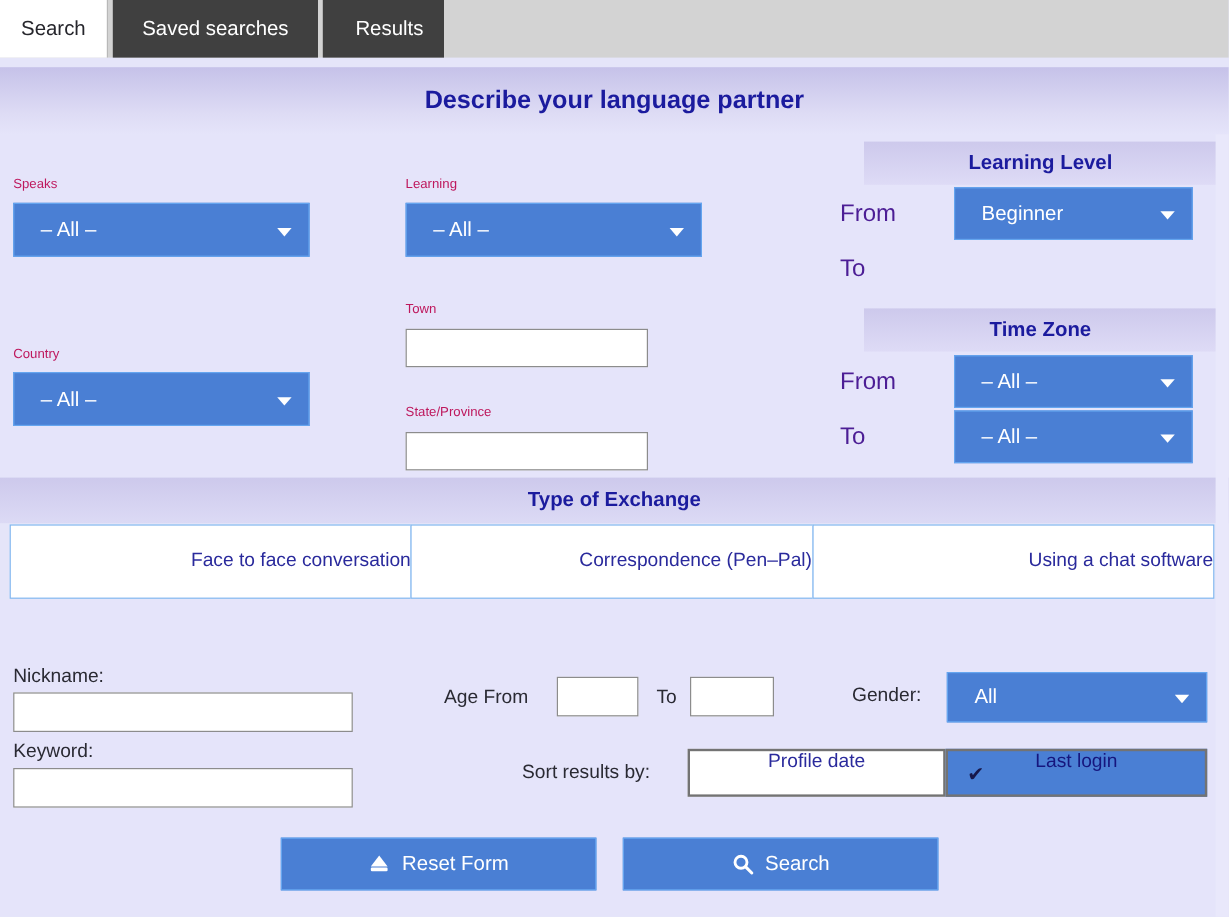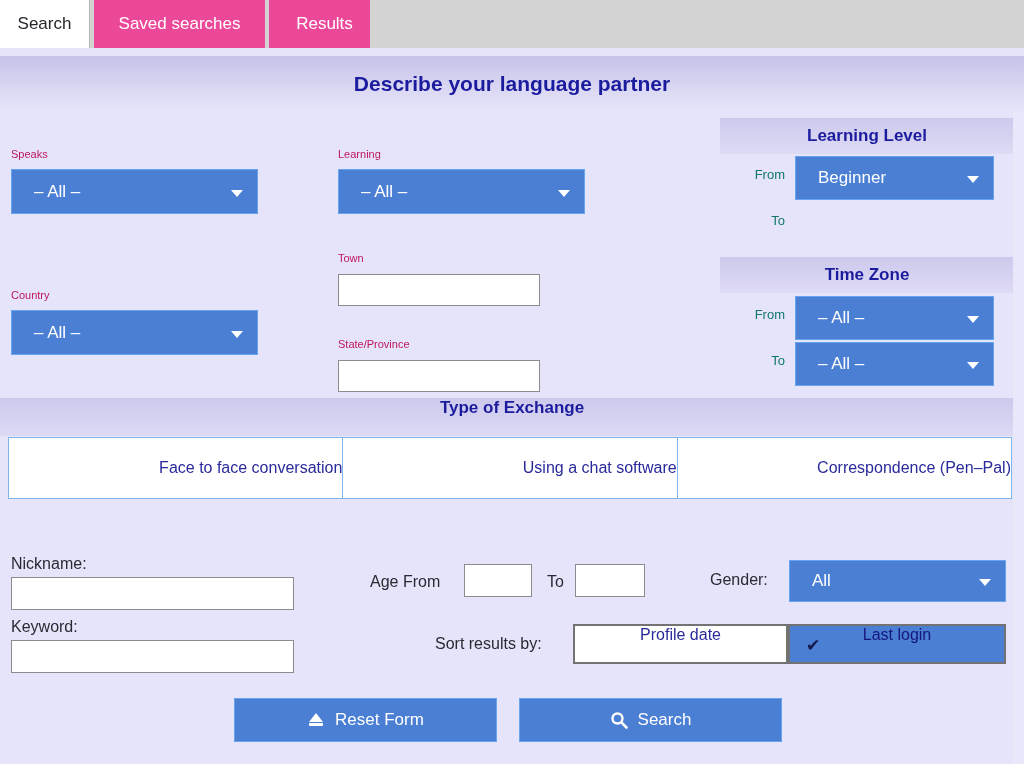--- a/index.html
+++ b/index.html
@@ -32,21 +32,21 @@
     cursor: pointer;
     white-space: nowrap;
   }
   .tab.active {
     background: #ffffff;
     color: #26262c;
     width: 90px;
     border-right: 1px solid #b8b8b8;
   }
   .tab.blue {
-    background: #ec4899;
+    background: #404040;
     color: #ffffff;
     margin-left: 4px;
   }
   .tab.t-saved { width: 171px; }
   .tab.t-results { width: 101px; padding-left: 28px; }
 
   
   .title-band {
     position: absolute; left: 0; top: 56px;
     width: 1024px; height: 56px;
@@ -108,31 +108,31 @@
     position: absolute;
     height: 36px;
     background: linear-gradient(to bottom, #cdc9ec 0%, #dedbf6 100%);
     color: #1b1b9e;
     font-size: 17px;
     font-weight: bold;
     display: flex; align-items: center; justify-content: center;
   }
   .rowlabel {
     position: absolute;
-    font-size: 13px;
-    color: #0f766e;
-    text-align: right;
+    font-size: 20px;
+    color: #4c1d95;
+    text-align: left;
   }
 
   
   .exch-band {
     position: absolute; left: 0; top: 398px;
     width: 1024px; height: 38px;
     background: linear-gradient(to bottom, #cdc9ec 0%, #dcdaf5 100%);
-    display: flex; justify-content: center;
+    display: flex; align-items: center; justify-content: center;
   }
   .exch-band .ttl {
     color: #1b1b9e; font-size: 17px; font-weight: bold;
   }
   .exch-row {
     position: absolute; left: 8px; top: 437px;
     width: 1004px; height: 62px;
     display: flex;
   }
   .exch-btn {
@@ -255,24 +255,24 @@
   </div>
 
   <div class="exch-band">
     <div class="ttl">Type of Exchange</div>
   </div>
   <div class="exch-row">
     <div class="exch-btn">
       <span>Face to face conversation</span>
     </div>
     <div class="exch-btn">
+      <span>Correspondence (Pen–Pal)</span>
+    </div>
+    <div class="exch-btn">
       <span>Using a chat software</span>
-    </div>
-    <div class="exch-btn">
-      <span>Correspondence (Pen–Pal)</span>
     </div>
   </div>
 
   <div class="bottom">
 
     <div class="blabel" style="left:11px; top:55px;">Nickname:</div>
     <input class="txt" style="left: 11px; top: 77px; width: 283px; height: 33px;" type="text" placeholder="">
 
     <div class="blabel" style="left:11px; top:118px;">Keyword:</div>
     <input class="txt" style="left: 11px; top: 140px; width: 283px; height: 33px;" type="text" placeholder="">

